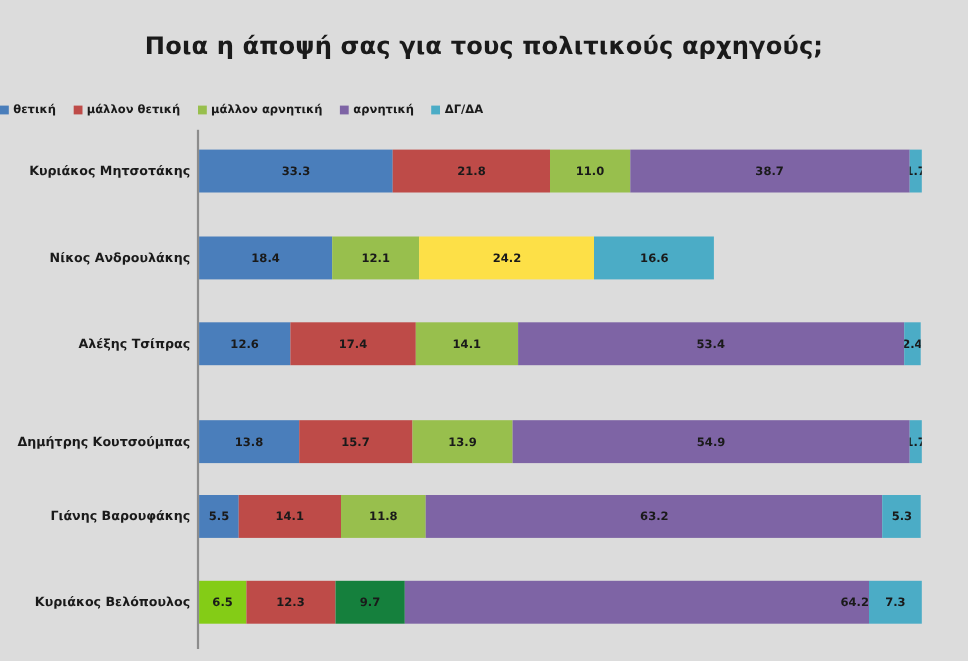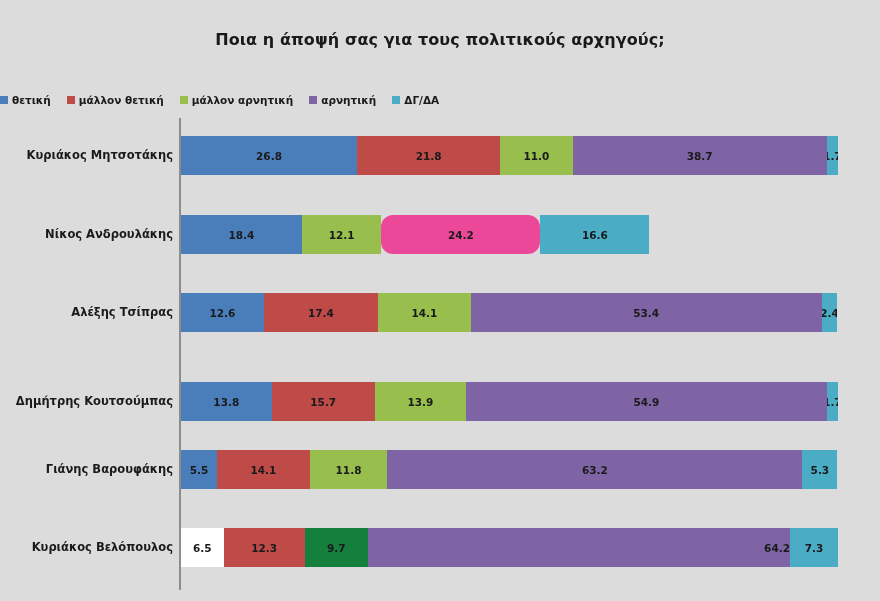--- a/index.html
+++ b/index.html
@@ -22,21 +22,21 @@
     height: 601px;
     background: #dcdcdc;
   }
 
   #chart-title {
     position: absolute;
     left: 0;
     top: 30px;
     width: 880px;
     text-align: center;
-    font-size: 16px;
+    font-size: 22px;
     font-weight: bold;
     color: #1a1a1a;
     letter-spacing: 0.1px;
   }
 
   #legend {
     position: absolute;
     left: 0;
     top: 94px;
     width: 880px;
@@ -151,21 +151,21 @@
         <span>ΔΓ/ΔΑ</span>
       </div>
     </div>
 
   <div id="plot-area">
     <div id="y-axis-line"></div>
   <div class="cat-row" style="top: 18px;">
         <div class="cat-label">Κυριάκος Μητσοτάκης</div>
         <div class="bar-track">
           <div class="seg" style="background: rgb(74, 126, 187); width: 26.8%;">
-            <span class="seg-label">26.8</span>
+            <span class="seg-label">33.3</span>
           </div>
           <div class="seg" style="background: rgb(190, 75, 72); width: 21.8%;">
             <span class="seg-label">21.8</span>
           </div>
           <div class="seg" style="background: rgb(152, 191, 77); width: 11%;">
             <span class="seg-label">11.0</span>
           </div>
           <div class="seg" style="background: rgb(126, 100, 165); width: 38.7%;">
             <span class="seg-label">38.7</span>
           </div>
@@ -176,21 +176,21 @@
       </div>
       <div class="cat-row" style="top: 97px;">
         <div class="cat-label">Νίκος Ανδρουλάκης</div>
         <div class="bar-track">
           <div class="seg" style="background: rgb(74, 126, 187); width: 18.4%;">
             <span class="seg-label">18.4</span>
           </div>
           <div class="seg" style="background: rgb(152, 191, 77); width: 12.1%;">
             <span class="seg-label">12.1</span>
           </div>
-          <div class="seg" style="background: #ec4899; width: 24.2%; border-radius: 12px;">
+          <div class="seg" style="background: #fde047; width: 24.2%;">
             <span class="seg-label">24.2</span>
           </div>
           <div class="seg" style="background: rgb(75, 172, 198); width: 16.6%;">
             <span class="seg-label">16.6</span>
           </div>
         </div>
       </div>
       <div class="cat-row" style="top: 175px;">
         <div class="cat-label">Αλέξης Τσίπρας</div>
         <div class="bar-track">
@@ -247,21 +247,21 @@
             <span class="seg-label">63.2</span>
           </div>
           <div class="seg" style="background: rgb(75, 172, 198); width: 5.3%;">
             <span class="seg-label">5.3</span>
           </div>
         </div>
       </div>
       <div class="cat-row" style="top: 410px;">
         <div class="cat-label">Κυριάκος Βελόπουλος</div>
         <div class="bar-track">
-          <div class="seg" style="background: #ffffff; width: 6.5%;">
+          <div class="seg" style="background: #84cc16; width: 6.5%;">
             <span class="seg-label">6.5</span>
           </div>
           <div class="seg" style="background: rgb(190, 75, 72); width: 12.3%;">
             <span class="seg-label">12.3</span>
           </div>
           <div class="seg" style="background: #15803d; width: 9.7%;">
             <span class="seg-label">9.7</span>
           </div>
           <div class="seg" style="background: rgb(126, 100, 165); width: 64.2%; justify-content: flex-end;">
             <span class="seg-label">64.2</span>

